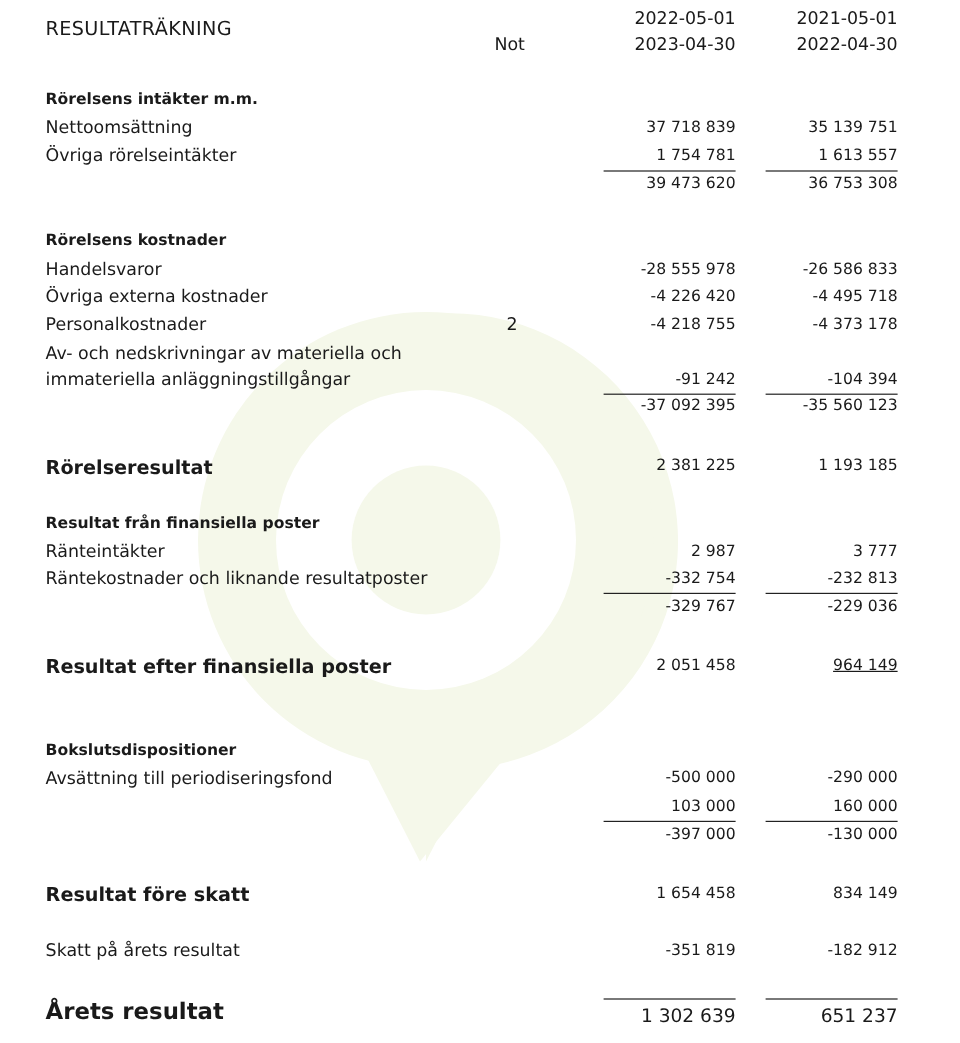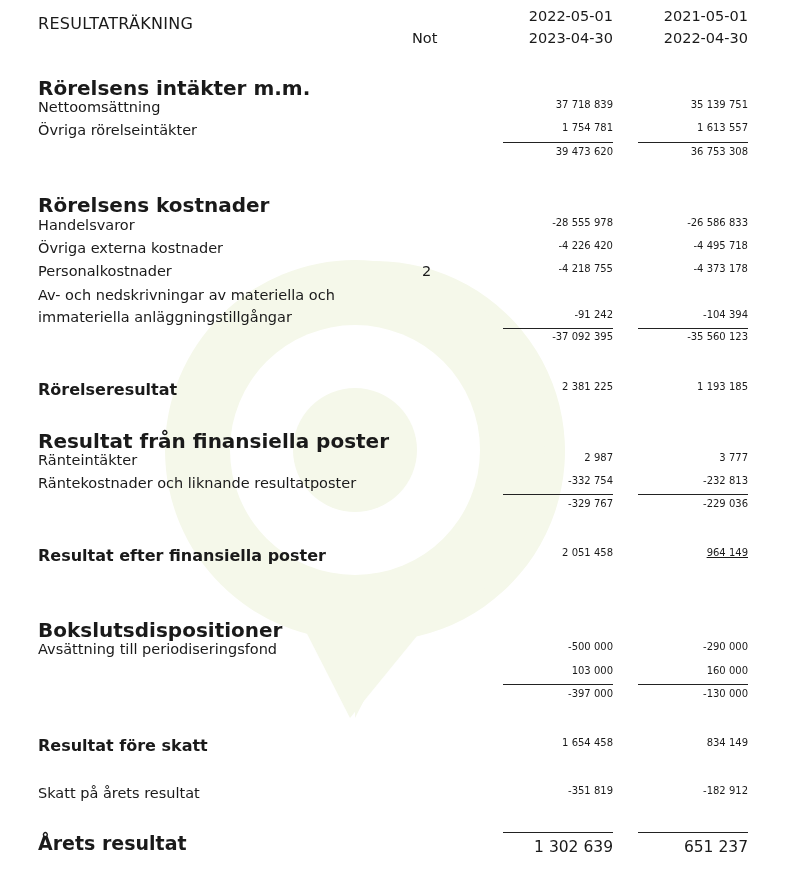--- a/index.html
+++ b/index.html
@@ -10,24 +10,24 @@
   }
   .watermark { position: absolute; left: 0; top: 0; width: 800px; height: 869px; z-index: 0; pointer-events: none; }
   .page { position: absolute; left: 0; top: 0; width: 800px; height: 869px; z-index: 1; }
   .abs { position: absolute; white-space: nowrap; }
   .title { left: 38px; top: 14px; font-size: 16px; letter-spacing: 0.3px; }
   .hdr { font-size: 14.5px; text-align: right; }
   .not-hdr { left: 412px; top: 30px; }
   .c1 { right: 187px; }  
   .c2 { right: 52px; }   
   .lbl { left: 38px; font-size: 14.5px; }
-  .sec { font-weight: bold; font-size: 20px; }
+  .sec { font-weight: bold; font-size: 13px; }
   .big { font-weight: bold; font-size: 16px; }
   .huge { font-weight: bold; font-size: 19px; }
-  .num { font-size: 10px; text-align: right; }
+  .num { font-size: 13px; text-align: right; }
   .note { left: 422px; font-size: 14.5px; }
   .rule { position: absolute; height: 0; border-top: 1.5px solid #222; }
   .r1 { left: 503px; width: 110px; }
   .r2 { left: 638px; width: 110px; }
 </style>
 </head>
 <body>
 
 <svg class="watermark" viewBox="0 0 800 869" xmlns="http://www.w3.org/2000/svg">
   <path d="M 355 640 A 190 190 0 1 1 395 640 L 355 718 Z" fill="#f5f8ea"></path>

